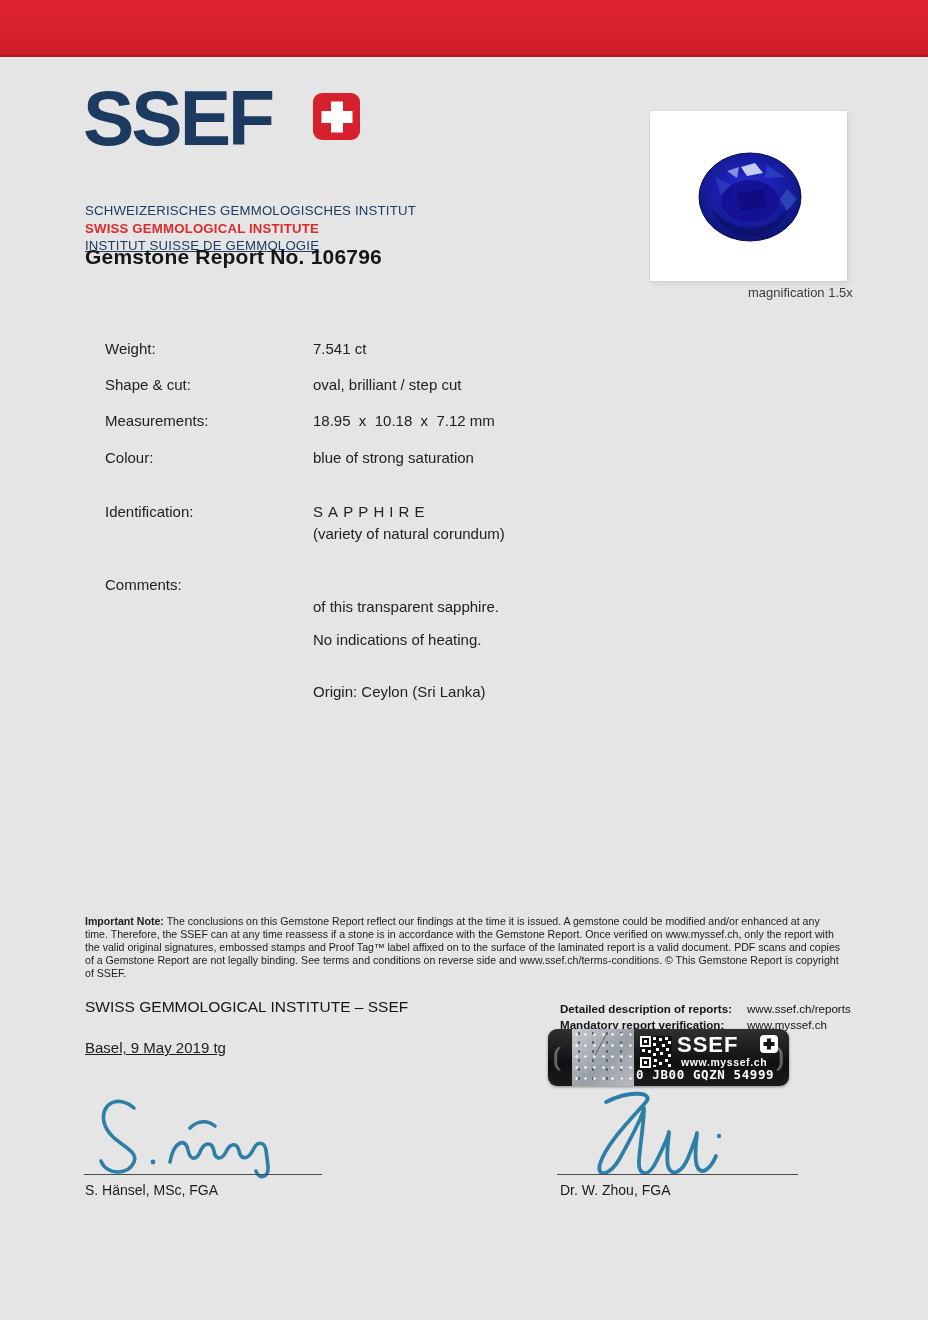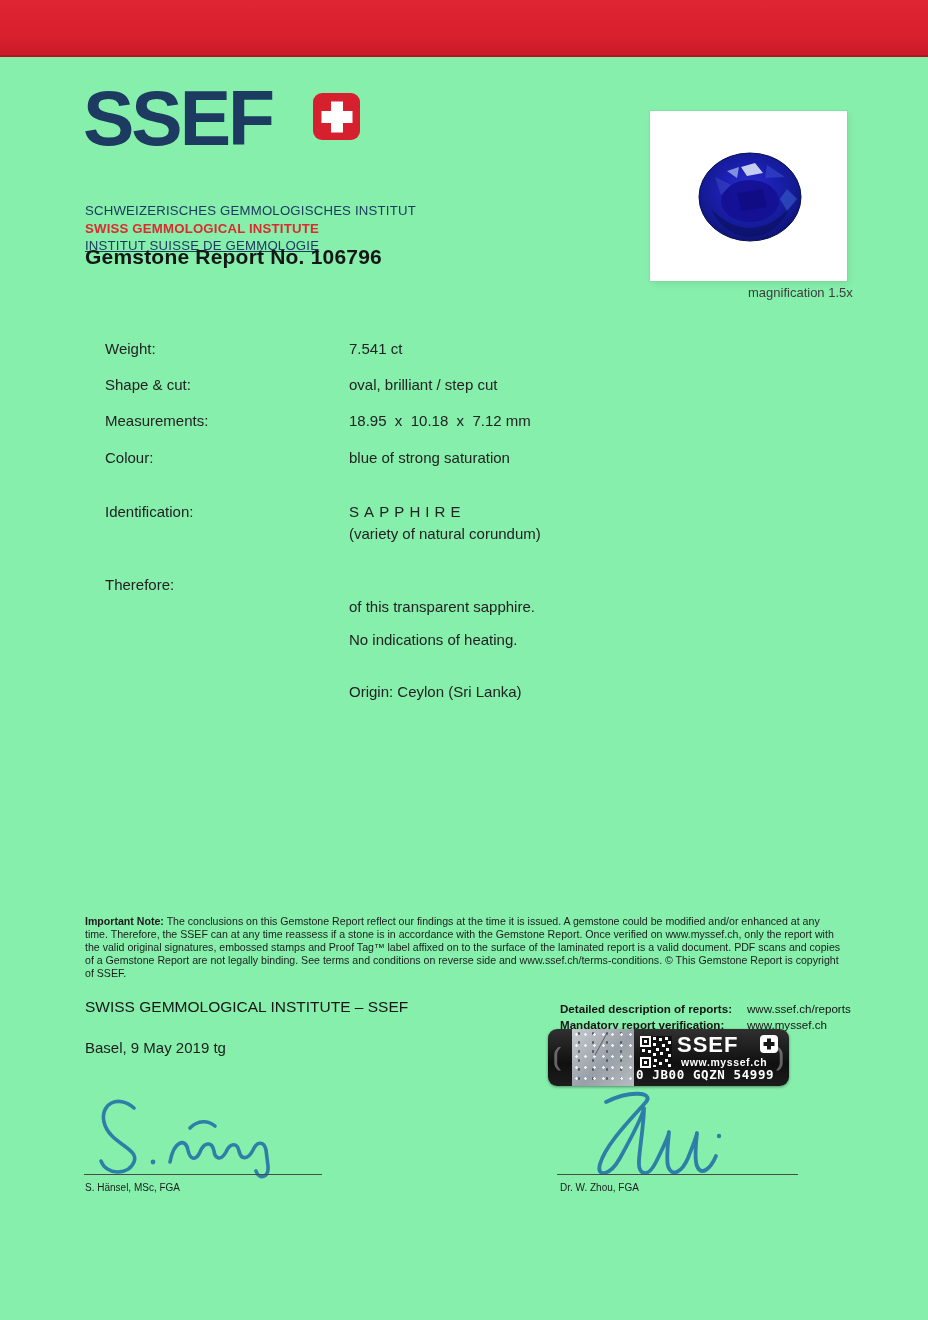--- a/index.html
+++ b/index.html
@@ -1,18 +1,18 @@
 <!DOCTYPE html>
 <html><head>
 <meta charset="utf-8">
 <style>
   * { margin:0; padding:0; box-sizing:border-box; }
   html,body { background:#ffffff; }
   body { font-family:"Liberation Sans", sans-serif; color:#1d1d1d; }
-  .page { position:relative; width:928px; height:1320px; background:#86efac; overflow:hidden; margin:0 auto; }
+  .page { position:relative; width:928px; height:1320px; background:#e5e5e5; overflow:hidden; margin:0 auto; }
 
   
   .band { position:absolute; left:0; top:0; width:100%; height:57px;
           background:linear-gradient(180deg,#e02433 0%,#d71f2e 70%,#c91b29 100%);
           border-bottom:2px solid #b5151f; }
 
   
   .logo-text { position:absolute; left:83px; top:80px; font-size:77px; font-weight:bold;
                letter-spacing:-3px; color:#1d3a60; line-height:1; }
   .cross-box { position:absolute; left:313px; top:93px; width:47px; height:47px;
@@ -30,31 +30,31 @@
   .photo { position:absolute; left:650px; top:111px; width:197px; height:170px; background:#ffffff;
            box-shadow:0 0 0 1px rgba(0,0,0,.04), 2px 3px 7px rgba(0,0,0,.07); }
   .photo svg { position:absolute; left:47px; top:40px; }
   .caption { position:absolute; left:748px; top:285px; font-size:13px; color:#3d3d3d; }
 
   
   .title { position:absolute; left:85px; top:245px; font-size:21px; font-weight:bold; color:#161616; letter-spacing:.2px; }
 
   
   .plabel { position:absolute; left:105px; font-size:15px; color:#222; }
-  .pval   { position:absolute; left:313px; font-size:15px; color:#222; white-space:pre-wrap;margin-left:36px; }
+  .pval   { position:absolute; left:313px; font-size:15px; color:#222; white-space:pre-wrap; }
   .sapphire { letter-spacing:.34em; }
 
   
   .note { position:absolute; left:85px; top:915px; width:758px; font-size:10.6px;
           line-height:12.9px; color:#1c1c1c; }
   .note .b { font-weight:bold; }
 
   
   .institute { position:absolute; left:85px; top:998px; font-size:15.5px; font-weight:normal; color:#161616; }
-  .dateline  { position:absolute; left:85px; top:1039px; font-size:15px; color:#1c1c1c; }
+  .dateline  { position:absolute; left:85px; top:1039px; font-size:15px; color:#1c1c1c;text-decoration:underline; }
 
   
   .links { position:absolute; left:560px; top:1001px; font-size:11.6px; color:#141414; line-height:16px; }
   .links .lbl { font-weight:bold; display:inline-block; min-width:187px; }
 
   
   .tag { position:absolute; left:548px; top:1029px; width:241px; height:57px; border-radius:9px;
          background:linear-gradient(180deg,#303030,#101010 60%,#1c1c1c); overflow:hidden;
          box-shadow:0 1px 3px rgba(0,0,0,.4); }
   .tag .arc { position:absolute; top:14px; font-size:24px; color:rgba(255,255,255,.35); font-weight:bold; }
@@ -72,21 +72,21 @@
   .tag-cross .v { position:absolute; left:50%; top:50%; width:4px; height:11px; background:#161616; transform:translate(-50%,-50%); }
   .tag-cross .h { position:absolute; left:50%; top:50%; width:11px; height:4px; background:#161616; transform:translate(-50%,-50%); }
   .tag-url { position:absolute; left:133px; top:27px; color:#fff; font-size:10.5px; font-weight:bold; letter-spacing:.6px; }
   .tag-code { position:absolute; left:88px; top:38px; color:#fff; font-family:"DejaVu Sans Mono", monospace;
               font-weight:bold; font-size:12.5px; letter-spacing:.6px; }
 
   
   .sig-line { position:absolute; height:1px; background:#4a4a4a; top:1174px; }
   .line-left { left:84px; width:238px; }
   .line-right { left:557px; width:241px; }
-  .sig-name { position:absolute; top:1182px; font-size:10px; color:#1c1c1c; }
+  .sig-name { position:absolute; top:1182px; font-size:14px; color:#1c1c1c; }
   .name-left { left:85px; } .name-right { left:560px; }
   .sig-img { position:absolute; }
   .sig-l { left:82px; top:1096px; }
   .sig-r { left:556px; top:1088px; }
 
   
   .footer { position:absolute; left:85px; top:1262px; display:flex; gap:27px;
             font-size:13.3px; letter-spacing:-.2px; color:#30518a; }
   .footer .web { color:#e02430; }
 </style>
@@ -137,21 +137,21 @@
   <div class="pval" style="top:376px">oval, brilliant / step cut</div>
   <div class="plabel" style="top:412px">Measurements:</div>
   <div class="pval" style="top:412px">18.95  x  10.18  x  7.12 mm</div>
   <div class="plabel" style="top:449px">Colour:</div>
   <div class="pval" style="top:449px">blue of strong saturation</div>
 
   <div class="plabel" style="top:503px">Identification:</div>
   <div class="pval sapphire" style="top:503px">SAPPHIRE</div>
   <div class="pval" style="top:525px">(variety of natural corundum)</div>
 
-  <div class="plabel" style="top:576px">Therefore:</div>
+  <div class="plabel" style="top:576px">Comments:</div>
   <div class="pval" style="top:598px">of this transparent sapphire.</div>
   <div class="pval" style="top:631px">No indications of heating.</div>
   <div class="pval" style="top:683px">Origin: Ceylon (Sri Lanka)</div>
 
   <p class="note"><span class="b">Important Note:</span> <span>The conclusions on this Gemstone Report reflect our findings at the time it is issued. A gemstone could be modified and/or enhanced at any time. Therefore, the SSEF can at any time reassess if a stone is in accordance with the Gemstone Report. Once verified on www.myssef.ch, only the report with the valid original signatures, embossed stamps and Proof Tag™ label affixed on to the surface of the laminated report is a valid document. PDF scans and copies of a Gemstone Report are not legally binding. See terms and conditions on reverse side and www.ssef.ch/terms-conditions. © This Gemstone Report is copyright of SSEF.</span></p>
 
   <div class="institute">SWISS GEMMOLOGICAL INSTITUTE – SSEF</div>
   <div class="dateline">Basel, 9 May 2019 tg</div>
 
   <div class="links">

